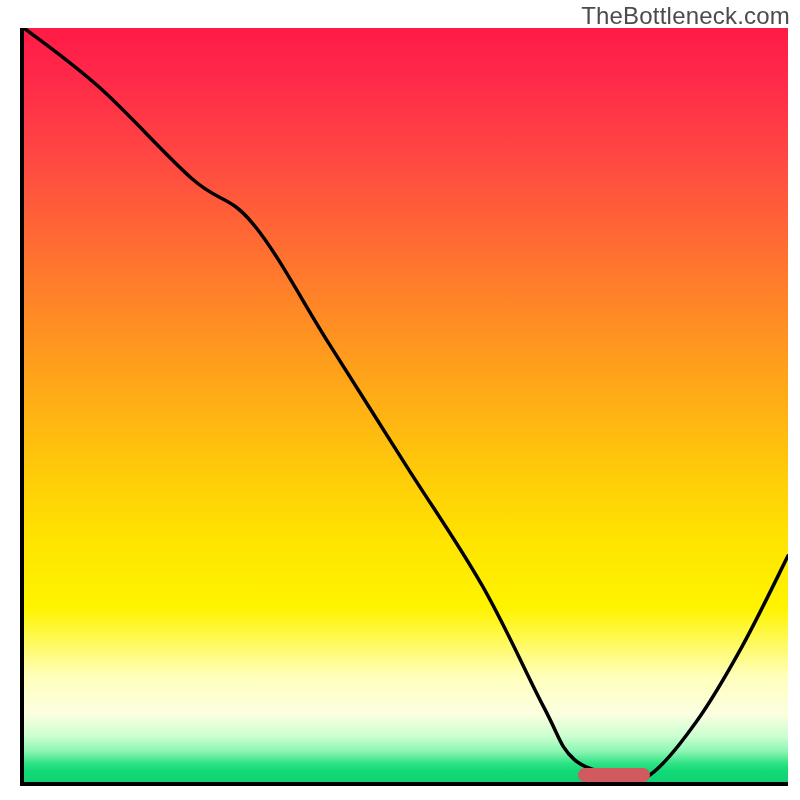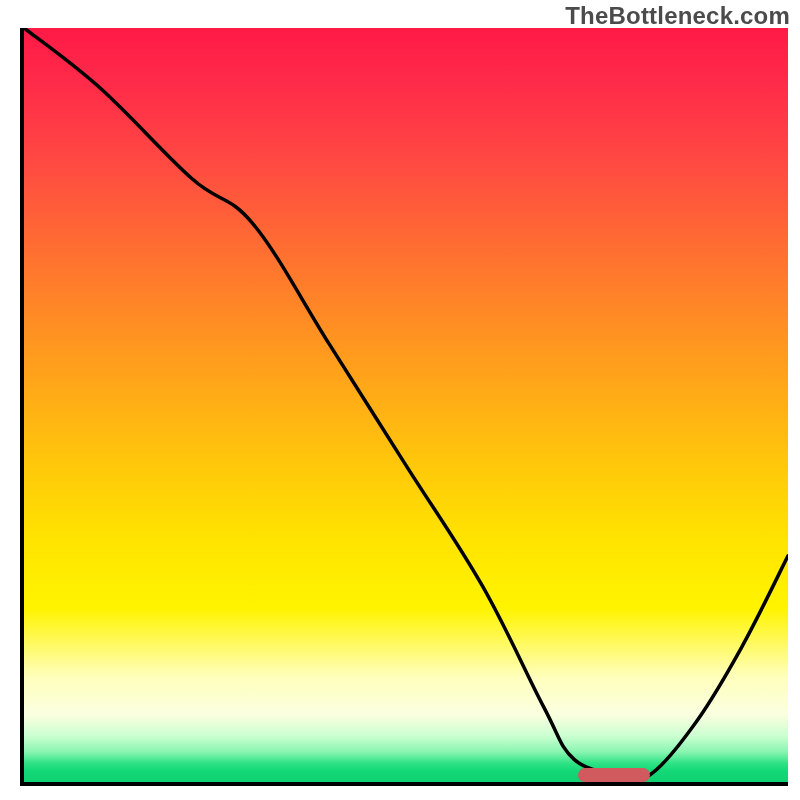--- a/index.html
+++ b/index.html
@@ -15,21 +15,21 @@
     position: relative;
     width: 800px;
     height: 800px;
   }
   .watermark {
     position: absolute;
     top: 2px;
     right: 10px;
     color: #4b4b4b;
     font-size: 24px;
-    font-weight: 700;
+    font-weight: 400;
     letter-spacing: 0.2px;
     z-index: 3;
   }
   .plot-area {
     position: absolute;
     left: 20px;
     top: 28px;
     width: 764px;
     height: 754px;
     border-left: 4px solid #000;

